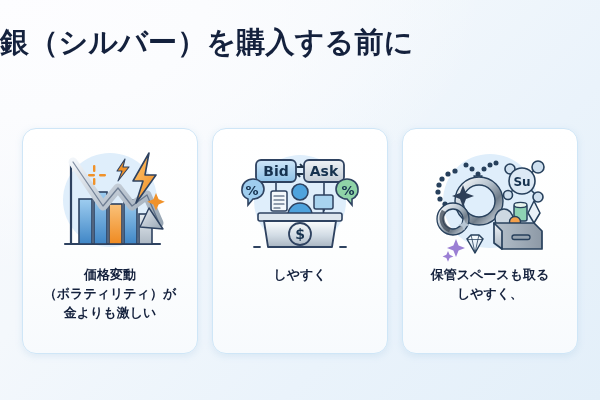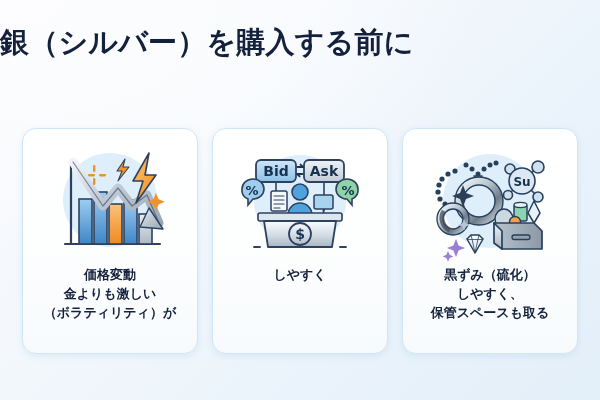--- a/index.html
+++ b/index.html
@@ -141,22 +141,22 @@
             <path d="M110 50 l2.6 6.2 6.2 2.6 -6.2 2.6 -2.6 6.2 -2.6 -6.2 -6.2 -2.6 6.2 -2.6 z"></path>
             <rect x="47" y="22" width="2.4" height="7" rx="1.1"></rect>
             <rect x="42" y="31" width="7" height="2.4" rx="1.1"></rect>
             <rect x="53" y="31" width="7" height="2.4" rx="1.1"></rect>
             <rect x="47" y="35" width="2.4" height="7" rx="1.1"></rect>
           </g>
         </svg>
       </div>
       <div class="card-caption">
         <span>価格変動</span>
+        <span>（ボラティリティ）が</span>
         <span>金よりも激しい</span>
-        <span>（ボラティリティ）が</span>
       </div>
     </div>
 
     <div class="card">
       <div class="icon-wrap">
         <svg width="128" height="122" viewBox="0 0 128 122">
           <defs>
             <linearGradient id="c2desk" x1="0" y1="0" x2="0" y2="1">
               <stop offset="0%" stop-color="#fbfdfe"></stop>
                 <stop offset="55%" stop-color="#d2dce5"></stop>
@@ -319,20 +319,19 @@
           <g fill="#9b7fd4">
             <path d="M30 96 l2.6 6.4 6.4 2.6 -6.4 2.6 -2.6 6.4 -2.6 -6.4 -6.4 -2.6 6.4 -2.6 z"></path>
             <path d="M22 108 l1.6 3.8 3.8 1.6 -3.8 1.6 -1.6 3.8 -1.6 -3.8 -3.8 -1.6 3.8 -1.6 z"></path>
           </g>
           <g fill="#b7c6d4">
             <path d="M38 76 l1.7 4.2 4.2 1.7 -4.2 1.7 -1.7 4.2 -1.7 -4.2 -4.2 -1.7 4.2 -1.7 z"></path>
           </g>
         </svg>
       </div>
       <div class="card-caption">
-        <span>黒ずみ（硫化）</span>
+        <span>保管スペースも取る</span>
         <span>しやすく、</span>
-        <span>保管スペースも取る</span>
       </div>
     </div>
 
   </div>
 </div>
 
 </body></html>

